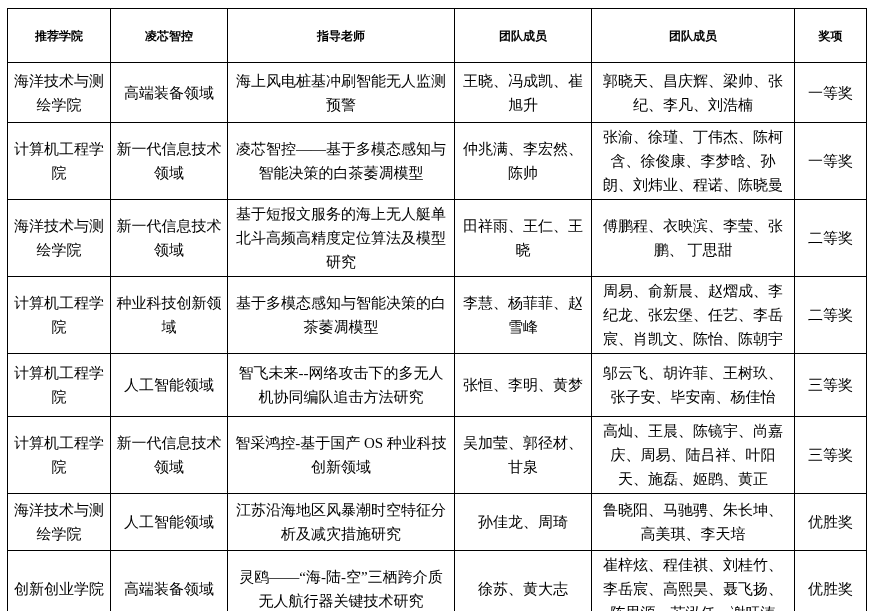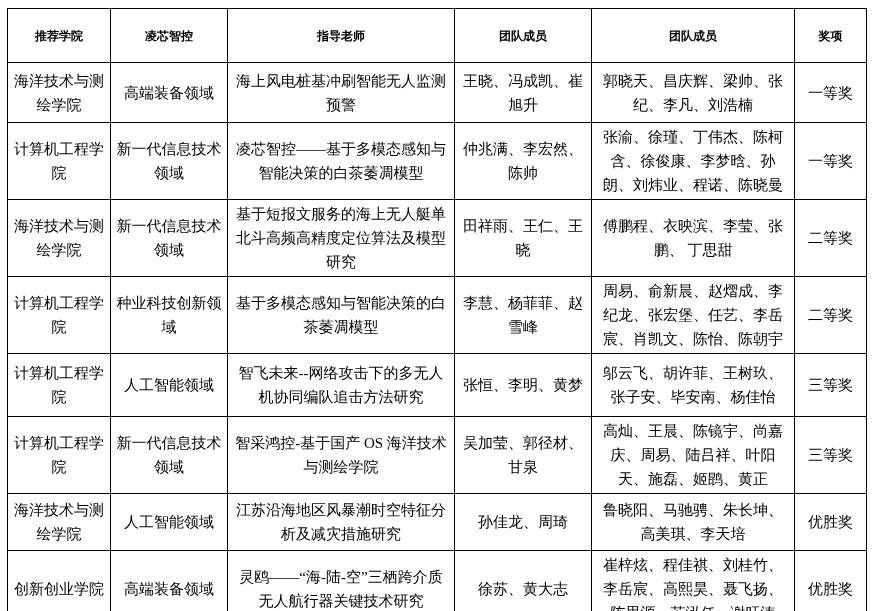--- a/index.html
+++ b/index.html
@@ -121,21 +121,21 @@
           <td>计算机工程学院</td>
           <td>人工智能领域</td>
           <td>智飞未来--网络攻击下的多无人机协同编队追击方法研究</td>
           <td>张恒、李明、黄梦</td>
           <td>邬云飞、胡许菲、王树玖、张子安、毕安南、杨佳怡</td>
           <td>三等奖</td>
         </tr>
         <tr>
           <td>计算机工程学院</td>
           <td>新一代信息技术领域</td>
-          <td>智采鸿控-基于国产 OS 海洋技术与测绘学院</td>
+          <td>智采鸿控-基于国产 OS 种业科技创新领域</td>
           <td>吴加莹、郭径材、甘泉</td>
           <td>高灿、王晨、陈镜宇、尚嘉庆、周易、陆吕祥、叶阳天、施磊、姬鹍、黄正</td>
           <td>三等奖</td>
         </tr>
         <tr>
           <td>海洋技术与测绘学院</td>
           <td>人工智能领域</td>
           <td>江苏沿海地区风暴潮时空特征分析及减灾措施研究</td>
           <td>孙佳龙、周琦</td>
           <td>鲁晓阳、马驰骋、朱长坤、高美琪、李天培</td>

